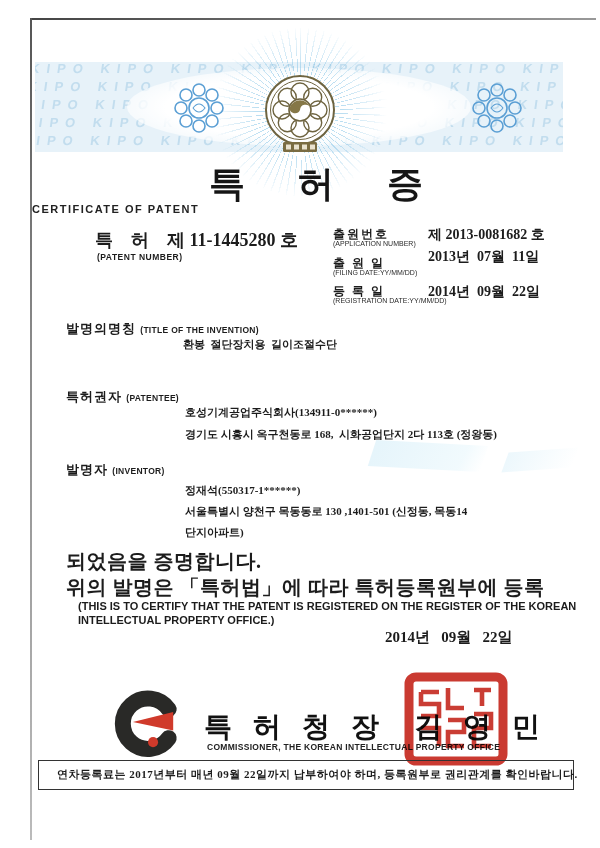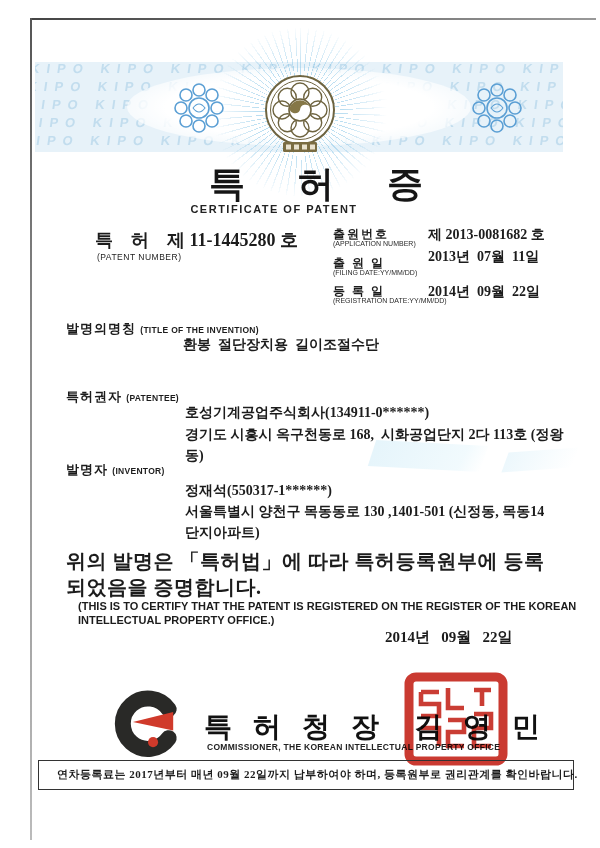--- a/index.html
+++ b/index.html
@@ -27,36 +27,36 @@
   .rosette.right{left:436px;transform:scaleX(-1);}
   
   .burst{position:absolute;left:212px;top:28px;width:176px;height:168px;border-radius:50%;
     background:repeating-conic-gradient(rgba(130,195,230,.55) 0deg .9deg,transparent .9deg 5.4deg);
     -webkit-mask-image:radial-gradient(circle,#000 35%,transparent 72%);
     mask-image:radial-gradient(circle,#000 35%,transparent 72%);}
   .emblem{position:absolute;left:261px;top:72px;}
   
   .title-ko{position:absolute;left:16px;top:160px;width:600px;text-align:center;
     font-size:36px;font-weight:bold;letter-spacing:22px;text-indent:22px;color:#151515;}
-  .title-en{position:absolute;left:0;top:203px;width:548px;text-align:center;
+  .title-en{position:absolute;left:0;top:203px;width:548px;
     font-family:"Liberation Sans",sans-serif;font-size:11px;font-weight:bold;
-    letter-spacing:1.5px;color:#222;}
+    letter-spacing:1.5px;color:#222;padding-left:32px;}
   
   .patent-line{position:absolute;left:95px;top:228px;font-size:18px;font-weight:bold;white-space:pre;}
   .patent-caption{position:absolute;left:97px;top:252px;
-    font-family:"Liberation Sans",sans-serif;font-size:8.5px;font-weight:normal;letter-spacing:.5px;}
+    font-family:"Liberation Sans",sans-serif;font-size:8.5px;font-weight:bold;letter-spacing:.5px;}
   
   .meta-label{position:absolute;left:333px;font-size:12px;font-weight:bold;letter-spacing:2px;}
   .meta-sub{position:absolute;left:333px;font-family:"Liberation Sans",sans-serif;
     font-size:7px;letter-spacing:0;color:#2a2a2a;white-space:nowrap;}
   .meta-value{position:absolute;left:428px;font-size:14px;font-weight:bold;white-space:pre;}
   
   .sec-label{position:absolute;font-size:13px;font-weight:bold;letter-spacing:1px;}
   .sec-label .en{font-family:"Liberation Sans",sans-serif;font-size:8.5px;font-weight:bold;letter-spacing:.3px;}
-  .sec-value{position:absolute;font-size:14px;font-weight:bold;line-height:21px;white-space:pre-wrap;}
+  .sec-value{position:absolute;font-size:11px;font-weight:bold;line-height:21px;white-space:pre-wrap;}
   
   .stmt{position:absolute;left:66px;top:548px;width:480px;font-size:20px;font-weight:bold;
     line-height:26px;letter-spacing:.5px;}
   .stmt-en{position:absolute;left:78px;top:600px;width:505px;
     font-family:"Liberation Sans",sans-serif;font-size:11px;font-weight:bold;line-height:13.5px;}
   .stmt-date{position:absolute;left:385px;top:628px;font-size:15px;font-weight:bold;white-space:pre;}
   
   .kipo-logo{position:absolute;left:106px;top:680px;}
   .comm-name{position:absolute;left:204px;top:708px;font-size:28px;font-weight:bold;
     letter-spacing:7px;white-space:pre;color:#111;}
@@ -182,22 +182,22 @@
 
   <div class="sec-label" style="left:66px;top:461px">
     <span>발명자</span>
     <span class="en">(INVENTOR)</span>
   </div>
   <div class="sec-value" style="left:185px;top:480px">정재석(550317-1******)</div>
   <div class="sec-value" style="left:185px;top:501px;width:385px">서울특별시 양천구 목동동로 130 ,1401-501 (신정동, 목동14
 단지아파트)</div>
 
   <div class="stmt">
+    <div>되었음을 증명합니다.</div>
     <div>위의 발명은 「특허법」에 따라 특허등록원부에 등록</div>
-    <div>되었음을 증명합니다.</div>
   </div>
   <div class="stmt-en">(THIS IS TO CERTIFY THAT THE PATENT IS REGISTERED ON THE REGISTER OF THE KOREAN INTELLECTUAL PROPERTY OFFICE.)</div>
   <div class="stmt-date">2014년   09월   22일</div>
 
   <span class="kipo-logo">
     <svg width="84" height="84" viewBox="0 0 100 100">
       <path d="M74.6 34.8 A30 30 0 1 0 74.6 69.2" fill="none" stroke="#292927" stroke-width="19" stroke-linecap="round"></path>
       <polygon points="32,50 80,38 80,60" fill="#d03a2b"></polygon>
       <circle cx="56" cy="74" r="6" fill="#d03a2b"></circle>
     </svg>

